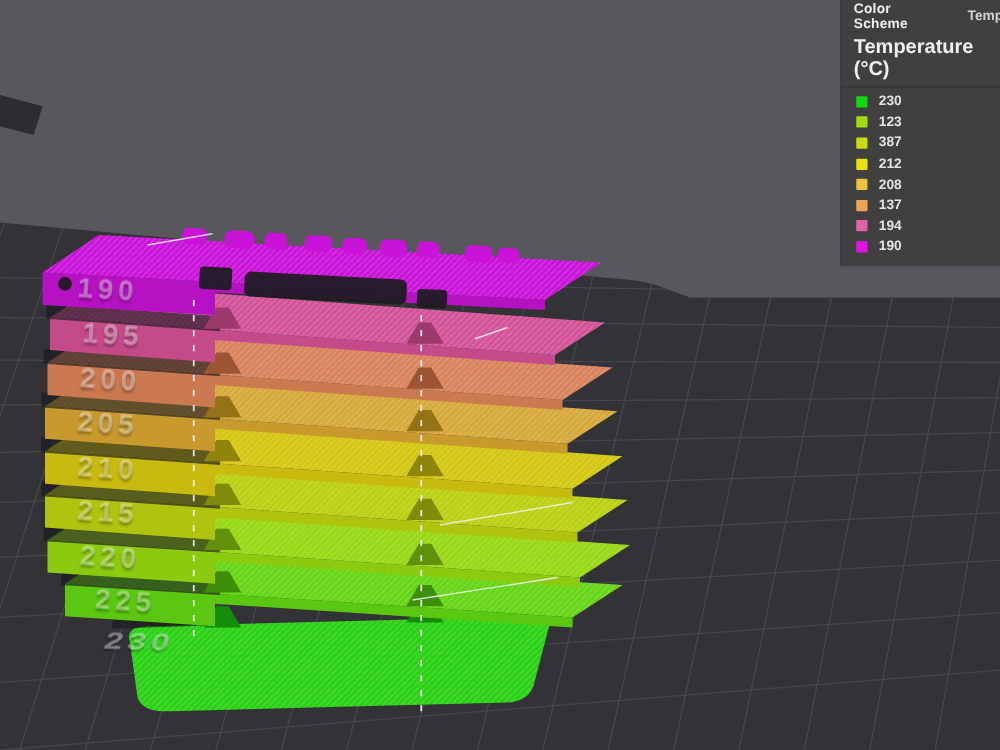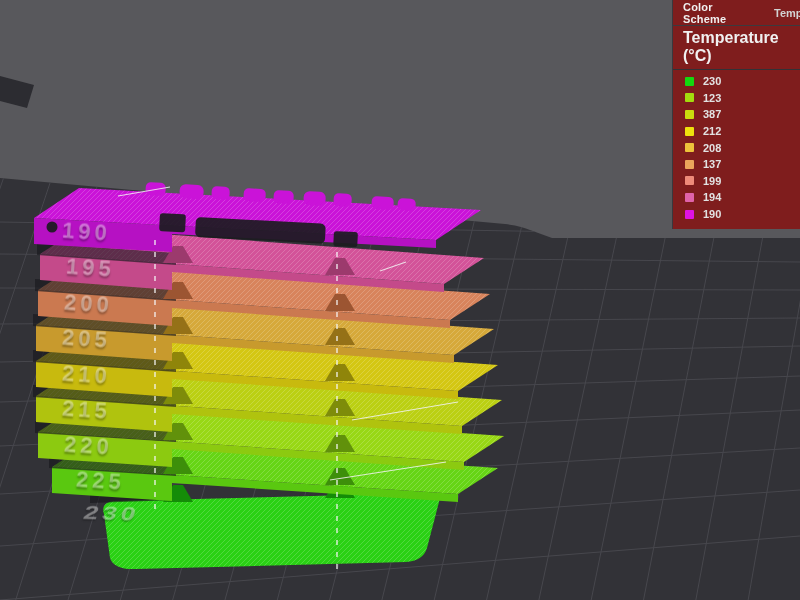--- a/index.html
+++ b/index.html
@@ -11,21 +11,21 @@
   .travel{stroke:#f2f2f2;stroke-width:1.1;opacity:.85;fill:none;}
   .seam{stroke:#f5f5f5;stroke-width:1.4;opacity:.9;stroke-dasharray:5 7;fill:none;}
   .hole{fill:#1b1b20;opacity:.92;}
   
   .flabel{position:absolute;width:96px;font-weight:bold;font-size:22px;line-height:24px;
     letter-spacing:4px;color:rgba(255,255,255,0.22);
     text-shadow:0 -1px 1px rgba(255,255,255,0.25),0 2px 2px rgba(0,0,0,0.28);
     transform:rotate(3.5deg);pointer-events:none;}
   .flabel.base{transform:rotate(1.5deg) skewX(-14deg) scaleY(0.72);font-size:26px;}
   
-  .legend{position:absolute;left:672px;top:0;width:128px;background:#7f1d1d;
+  .legend{position:absolute;left:672px;top:0;width:128px;background:#404040;
     border-left:1px solid #39393e;box-sizing:border-box;padding-bottom:7px;
     color:#e6e6e6;}
   .legend-header{display:flex;align-items:center;height:25px;padding:0 0 0 10px;
     border-bottom:1px solid #3a3a3f;}
   .legend-title{font-size:11px;font-weight:bold;color:#f0f0f0;letter-spacing:.2px;}
   .dropdown{display:flex;align-items:center;gap:20px;margin-left:auto;padding-right:0;
     color:#d2d2d2;font-size:11px;font-weight:bold;cursor:pointer;white-space:nowrap;
     overflow:hidden;width:46px;flex:none;}
   .legend-subtitle{font-size:16px;font-weight:bold;color:#f0f0f0;padding:3px 10px 4px 10px;
     border-bottom:1px solid #323237;}
@@ -217,24 +217,20 @@
     </div>
     <div class="legend-row">
       <span class="swatch" style="background-color: rgb(237, 194, 59);"></span>
       <span class="legend-value">208</span>
     </div>
     <div class="legend-row">
       <span class="swatch" style="background-color: rgb(235, 165, 91);"></span>
       <span class="legend-value">137</span>
     </div>
     <div class="legend-row">
-      <span class="swatch" style="background-color: rgb(238, 138, 121);"></span>
-      <span class="legend-value">199</span>
-    </div>
-    <div class="legend-row">
       <span class="swatch" style="background-color: rgb(224, 99, 169);"></span>
       <span class="legend-value">194</span>
     </div>
     <div class="legend-row">
       <span class="swatch" style="background-color: rgb(224, 19, 226);"></span>
       <span class="legend-value">190</span>
     </div>
   </div>
 </div>
 

